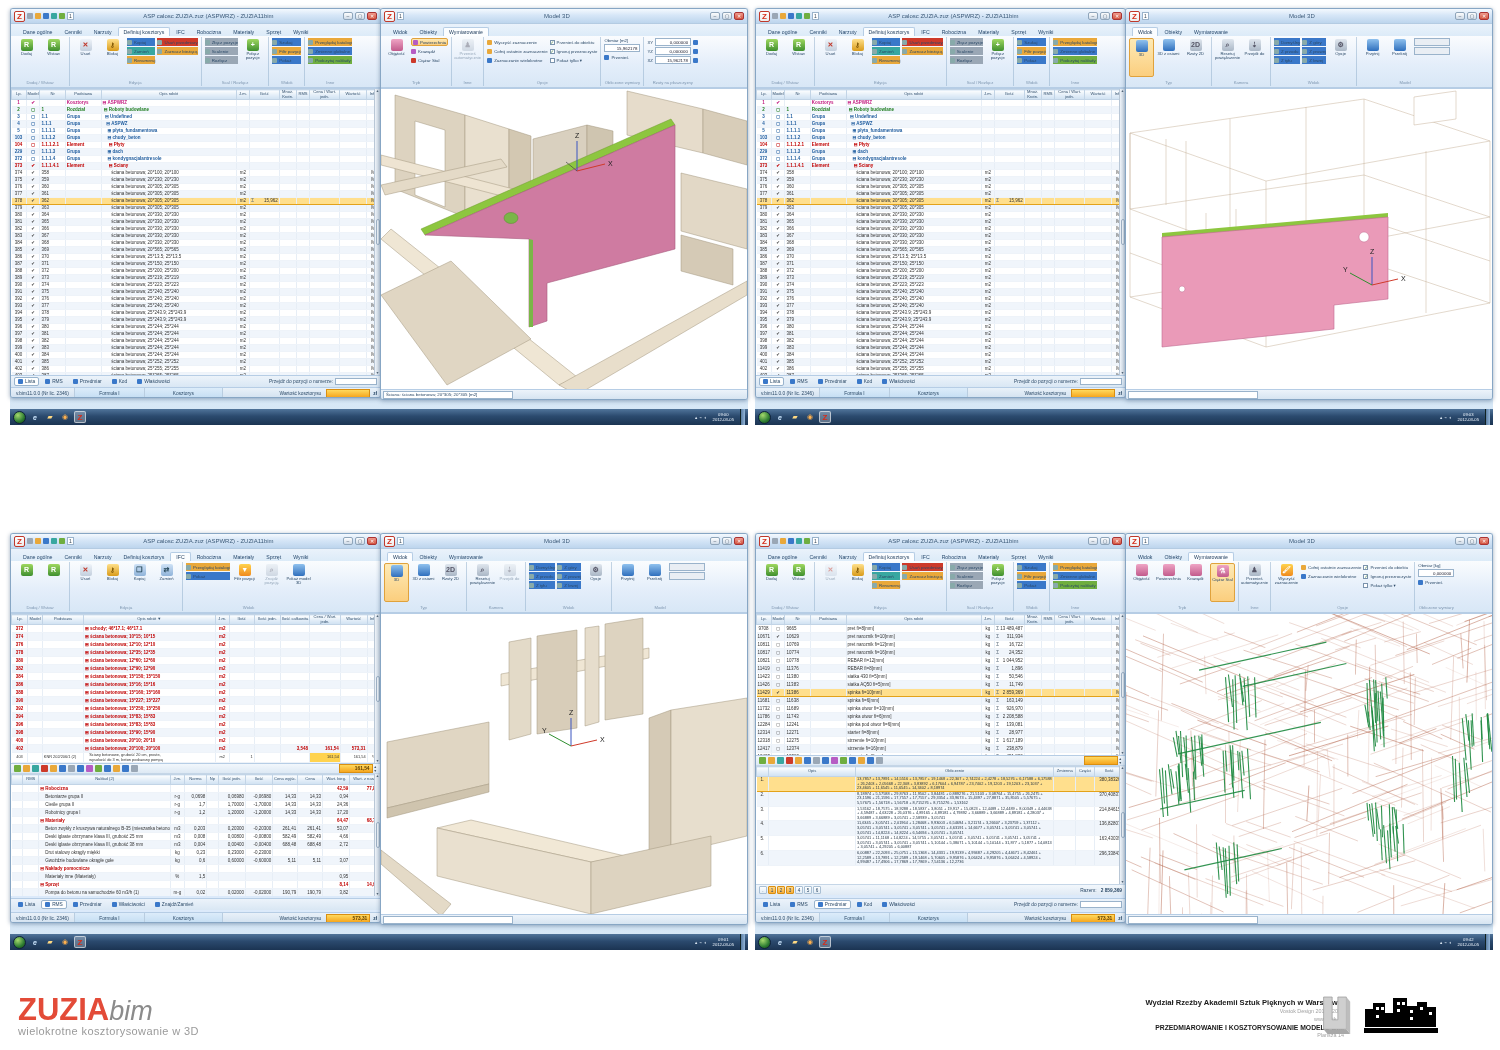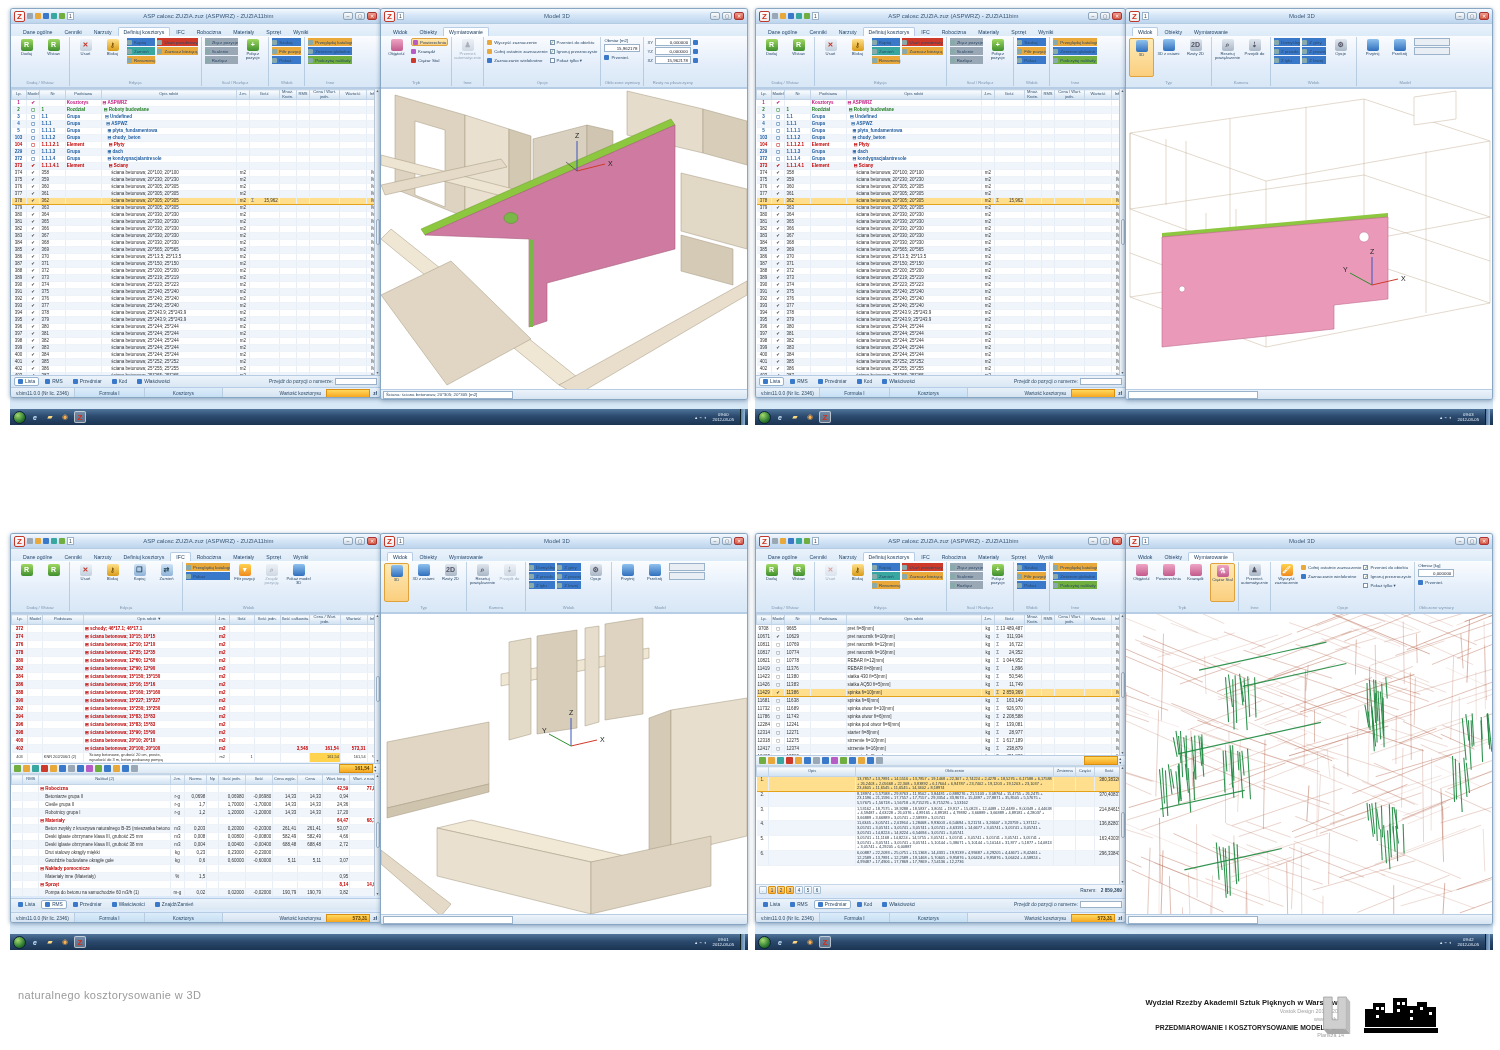--- a/index.html
+++ b/index.html
@@ -3768,21 +3768,22 @@
         <span>▴</span>
         <span>⌁</span>
         <span>◖</span>
       </span>
     <span class="clock"><span>09:42</span><br><span>2012-03-05</span></span>
     <span class="sdesk"></span>
   </div>
 </div>
 
 <div class="brand">
-  <div class="btag">naturalnego kosztorysowanie w 3D</div>
+  <div><span class="bz">ZUZIA</span><span class="bb2">bim</span></div>
+  <div class="btag">wielokrotne kosztorysowanie w 3D</div>
 </div>
 <div class="credits">
   <div class="c1">Wydział Rzeźby Akademii Sztuk Pięknych w Warszawie</div>
   <div class="c2">Vostok Design 2011 - 2012</div>
   <div class="c2">www.vstk.eu</div>
   <div class="c3">PRZEDMIAROWANIE I KOSZTORYSOWANIE MODELU BIM</div>
   <div class="c2">Plansza 14</div>
 </div>
 <div class="logos">
   <svg width="38" height="42" viewBox="0 0 40 44">

